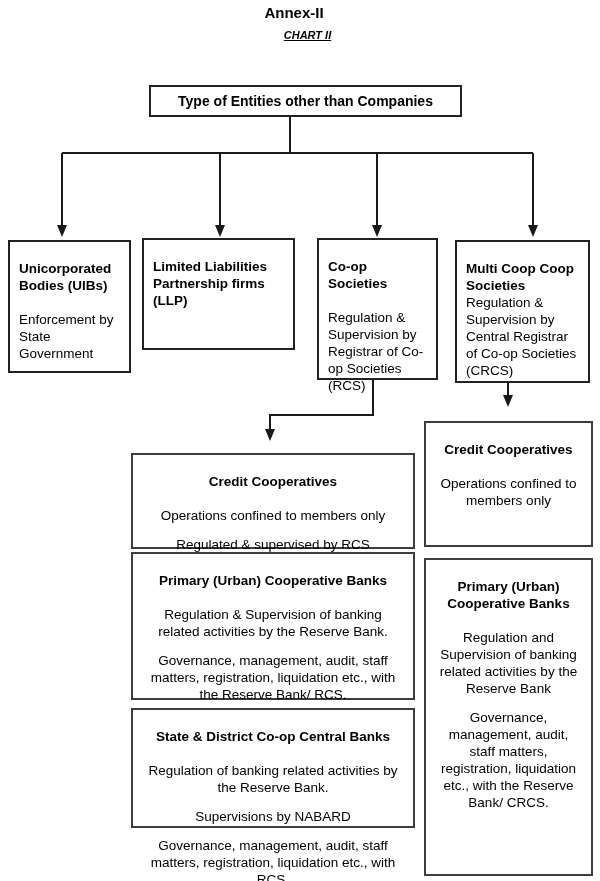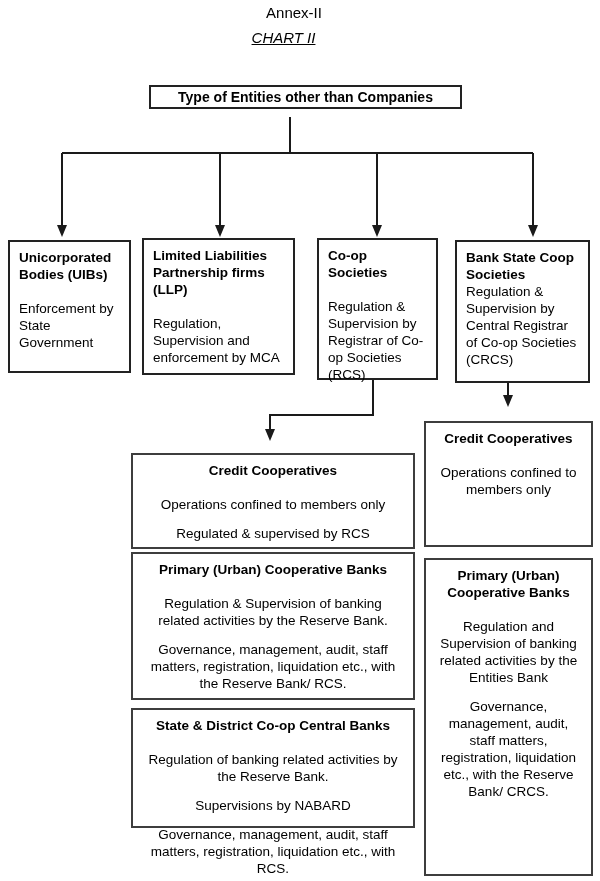--- a/index.html
+++ b/index.html
@@ -6,46 +6,46 @@
   body {
     width: 600px; height: 881px;
     position: relative;
     background: #ffffff;
     color: #000000;
     font-family: "Liberation Sans", sans-serif;
     overflow: hidden;
   }
   .page { position: absolute; left: 0; top: 0; width: 600px; height: 881px; }
   svg.connectors { position: absolute; left: 0; top: 0; width: 600px; height: 881px; }
-  .hdr { position: absolute; text-align: center; font-weight: normal; }
+  .hdr { position: absolute; text-align: center; font-weight: bold; }
   .hdr.annex { top: 4px; left: 0; width: 588px; font-size: 15px; }
-  .hdr.chart { top: 29px; left: 0; width: 567px; font-size: 15px; font-style: italic; text-decoration: underline; }
+  .hdr.chart { top: 29px; left: 0; width: 567px; font-size: 11px; font-style: italic; text-decoration: underline; padding-left: 24px; }
   .hdr.main-title { top: 53px; left: 0; width: 600px; font-size: 16px; }
   .box {
     position: absolute;
     box-sizing: border-box;
     background: #ffffff;
     border: 2px solid #222222;
     font-size: 13.5px;
     line-height: 17px;
-    padding: 7px 9px;
+    padding: 18px 9px;
   }
   .box .t { font-weight: bold; }
   .box .t.gap { margin-bottom: 17px; }
   .box p { margin: 0 0 12px 0; }
   .box p:last-child { margin-bottom: 0; }
   .box.sub { border-color: #3d3d3d; text-align: center; }
   .root-box {
-    left: 149px; top: 85px; width: 313px; height: 24px;
+    left: 149px; top: 85px; width: 313px; height: 32px;
     display: flex; align-items: center; justify-content: center;
     font-weight: bold; font-size: 14px; padding: 0;
   }
   
   .b-uib   { left: 8px;   top: 240px; width: 123px; height: 133px; }
-  .b-llp   { left: 142px; top: 238px; width: 153px; height: 137px; }
+  .b-llp   { left: 142px; top: 238px; width: 153px; height: 112px; }
   .b-coop  { left: 317px; top: 238px; width: 121px; height: 142px; }
   .b-multi { left: 455px; top: 240px; width: 135px; height: 143px; }
   
   .b-credit-rcs   { left: 131px; top: 453px; width: 284px; height: 96px; }
   .b-primary-rcs  { left: 131px; top: 552px; width: 284px; height: 148px; }
   .b-state-dist   { left: 131px; top: 708px; width: 284px; height: 120px; }
   
   .b-credit-crcs  { left: 424px; top: 421px; width: 169px; height: 126px; }
   .b-primary-crcs { left: 424px; top: 558px; width: 169px; height: 318px; }
 </style>
@@ -82,30 +82,29 @@
     <span>Type of Entities other than Companies</span>
   </div>
 
   <div class="box b-uib">
     <div class="t gap">Unicorporated Bodies (UIBs)</div>
     <p>Enforcement by State Government</p>
   </div>
 
   <div class="box b-llp">
     <div class="t gap">Limited Liabilities Partnership firms (LLP)</div>
-    <p>Regulation, Supervision and enforcement by MCA</p>
   </div>
 
   <div class="box b-coop">
     <div class="t gap">Co-op Societies</div>
     <p>Regulation &amp; Supervision by Registrar of Co-op Societies (RCS)</p>
   </div>
 
   <div class="box b-multi">
-    <div class="t">Bank State Coop Societies</div>
+    <div class="t">Multi Coop Coop Societies</div>
     <p>Regulation &amp; Supervision by Central Registrar of Co-op Societies (CRCS)</p>
   </div>
 
   <div class="box sub b-credit-rcs">
     <div class="t gap">Credit Cooperatives</div>
     <p>Operations confined to members only</p>
     <p>Regulated &amp; supervised by RCS</p>
   </div>
 
   <div class="box sub b-primary-rcs">
@@ -121,17 +120,17 @@
     <p>Governance, management, audit, staff matters, registration, liquidation etc., with RCS.</p>
   </div>
 
   <div class="box sub b-credit-crcs">
     <div class="t gap">Credit Cooperatives</div>
     <p>Operations confined to members only</p>
   </div>
 
   <div class="box sub b-primary-crcs">
     <div class="t gap">Primary (Urban) Cooperative Banks</div>
-    <p>Regulation and Supervision of banking related activities by the Entities Bank</p>
+    <p>Regulation and Supervision of banking related activities by the Reserve Bank</p>
     <p>Governance, management, audit, staff matters, registration, liquidation etc., with the Reserve Bank/ CRCS.</p>
   </div>
 
 </div>
 
 </body></html>

